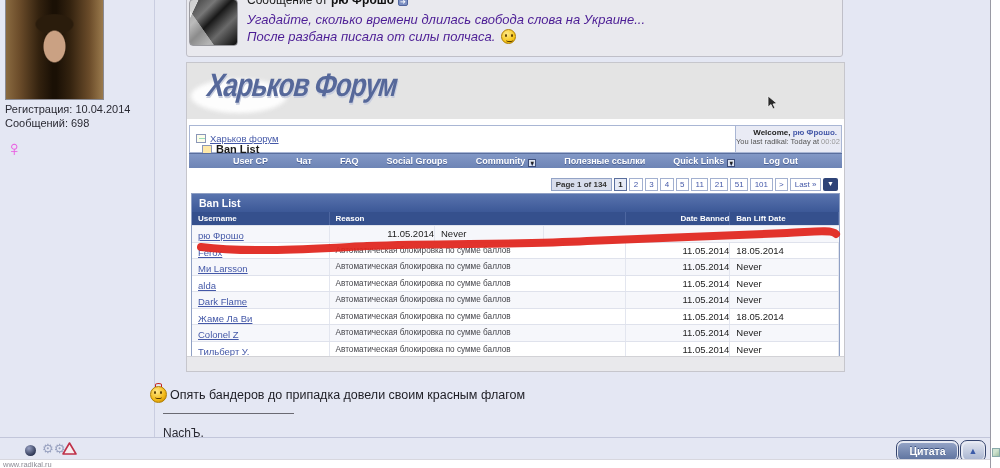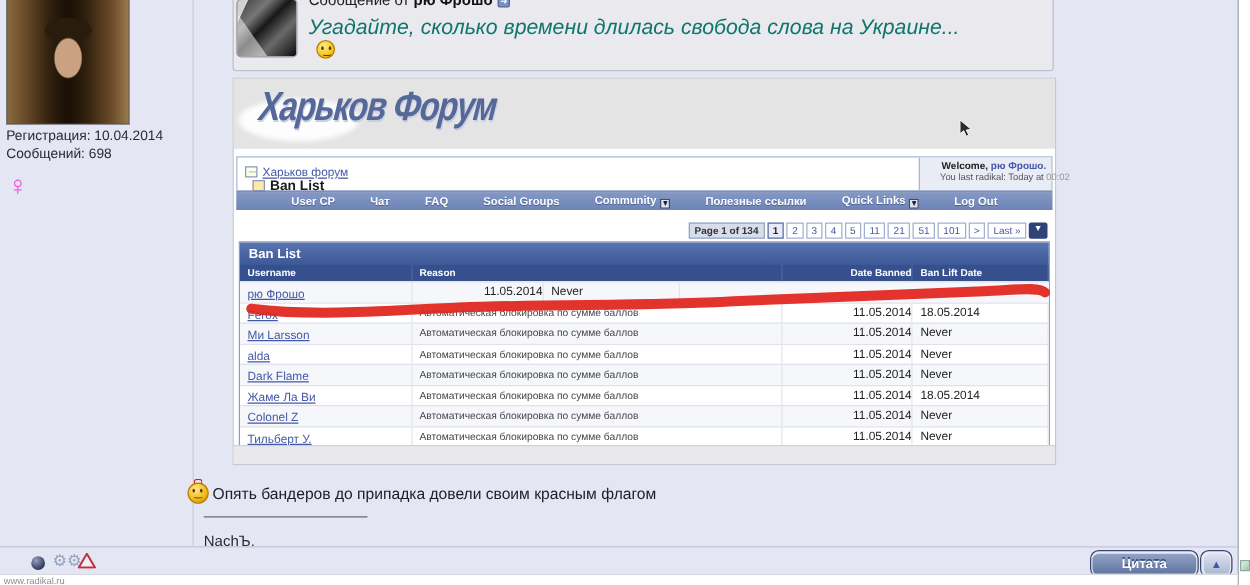--- a/index.html
+++ b/index.html
@@ -21,41 +21,41 @@
   
   #quote-box { left:186px; top:-16px; width:657px; height:73px; background:#e9e9ee; border:1px solid #bfbfc8; border-radius:3px; }
   #quote-thumb { left:2px; top:14px; width:49px; height:47px; border:1px solid #9a9aa0; border-radius:4px;
     background:
       linear-gradient(115deg, rgba(255,255,255,.75) 12%, rgba(255,255,255,0) 13%),
       linear-gradient(55deg, rgba(255,255,255,.5) 30%, rgba(255,255,255,0) 31%),
       linear-gradient(135deg,#3a3a3a 0%,#777 28%,#181818 46%,#6a6a6a 68%,#0c0c0c 100%); }
   #quote-header { left:60px; top:8px; font-size:12px; color:#222; white-space:nowrap; }
   #quote-header b { color:#111; }
   #view-post-icon { display:inline-block; width:10px; height:10px; background:#7d90c2; border:1px solid #51659c; border-radius:2px; color:#fff; font-size:7px; line-height:9px; text-align:center; vertical-align:middle; margin-left:4px; }
-  .quote-line { left:60px; font-size:17px; font-style:italic; color:#0f766e; white-space:nowrap; }
+  .quote-line { left:60px; font-size:13px; font-style:italic; color:#4c1d95; white-space:nowrap; }
   .smiley { display:inline-block; width:15px; height:15px; border-radius:50%; vertical-align:-3px; margin-left:6px;
     background:radial-gradient(circle at 38% 30%, #ffe98a, #f5c518 65%, #c78f00); border:1px solid #b07f00; position:relative; }
   .smiley:before { content:""; position:absolute; left:3px; top:4px; width:2px; height:3px; background:#5a3c00; border-radius:50%; box-shadow:6px 0 0 #5a3c00; }
   .smiley:after { content:""; position:absolute; left:4px; top:8px; width:7px; height:3px; border-bottom:1.5px solid #5a3c00; border-radius:50%; }
   .smiley.devil:before { box-shadow:6px 0 0 #5a3c00; }
   .smiley.devil { background:radial-gradient(circle at 38% 30%, #ffe98a, #f2b814 60%, #b87700); }
   .smiley.devil i { position:absolute; left:4px; top:-4px; width:7px; height:4px; border:1.5px solid #c2231a; border-bottom:none; border-radius:50% 50% 0 0; }
 
   
   #shot { left:186px; top:62px; width:659px; height:310px; background:#fff; border:1px solid #c6c6cc; font-family:"Liberation Sans",sans-serif; }
   #shot-header { left:0; top:0; width:100%; height:56px; background:#e4e4e4; }
   #logo-blob { left:4px; top:16px; width:96px; height:34px; background:#fdfdfd; border-radius:50%; filter:blur(2px); }
   #shot-logo { left:16px; top:11px; font-size:26px; font-weight:bold; color:#56689a; transform:skewX(-14deg) scaleY(1.25); transform-origin:left bottom; letter-spacing:-1px; text-shadow:1px 1px 0 #c9cede; }
   #crumb-bar { left:2px; top:62px; width:653px; height:28px; background:#fff; border:1px solid #a9b6d4; }
   .crumb-line { position:absolute; left:6px; white-space:nowrap; }
   .mini-icon { display:inline-block; width:10px; height:9px; background:#fdfdea; border:1px solid #8b97b8; vertical-align:-1px; margin-right:4px;
     background-image:linear-gradient(#9db 0 0); background-size:6px 1px; background-repeat:no-repeat; background-position:2px 3px; }
   #crumb-forum-link { color:#4458a8; font-size:9.5px; text-decoration:underline; }
   #crumb-current { color:#1a1a1a; font-size:11px; font-weight:bold; }
-  #welcome-box { right:0; top:0; width:106px; height:26px; background:#e9ebf5; border-left:1px solid #a9b6d4; text-align:right; padding:2px 4px 0 16px; }
+  #welcome-box { right:0; top:0; width:106px; height:26px; background:#e9ebf5; border-left:1px solid #a9b6d4; text-align:right; padding:2px 4px 0 0; }
   .welcome-l1 { font-size:8px; color:#222; font-weight:bold; white-space:nowrap; }
   .welcome-l1 a { color:#4458a8; }
   .welcome-l2 { font-size:7.5px; color:#555; white-space:nowrap; }
   .welcome-time { color:#999; }
   #nav-bar { left:2px; top:90px; width:653px; height:15px; background:linear-gradient(#8298c6,#6d84b5); border-top:1px solid #5a6f9e; display:flex; align-items:center; justify-content:space-around; padding:0 30px; }
   .nav-item { color:#fff; font-size:9px; font-weight:bold; white-space:nowrap; text-shadow:0 1px 0 #4c6195; }
   .dd-icon { display:inline-block; width:8px; height:8px; background:#dfe4ef; border:1px solid #3c4c78; font-size:6px; line-height:7px; color:#222; text-align:center; vertical-align:-1px; margin-left:3px; }
   #pagination { right:6px; top:114px; height:14px; display:flex; gap:2px; align-items:center; }
   #page-info { background:#d8ddec; border:1px solid #93a3c6; color:#333; font-size:8px; padding:1px 4px; font-weight:bold;margin-left:11px; }
   .page-num { background:#fff; border:1px solid #a2b0d0; color:#4458a8; font-size:8px; padding:1px 3.5px; text-decoration:none; }
@@ -83,21 +83,21 @@
   #sig-rule { left:163px; top:413px; width:131px; border-top:1px solid #6a6a72; }
   #sig-text { left:163px; top:426px; font-size:12px; color:#2a2a33; }
 
   
   #post-footer { left:0; top:437px; width:990px; height:22px; background:#e4e7f3; border-top:1px solid #c2c6da; }
   #status-sphere-icon { left:25px; top:7px; width:11px; height:11px; border-radius:50%; background:radial-gradient(circle at 35% 30%, #97a0c2, #2a3350 75%); }
   #gears-icon { left:42px; top:3px; color:#99a2c0; font-size:13px; }
   #btn-quote { right:31px; top:2px; }
   #btn-up { right:4px; top:2px; }
   .vb-btn { position:absolute; border:1px solid #36466f; border-radius:7px; padding:1.5px; background:#e7eaf3; }
-  .vb-btn .inner { border-radius:5px; background:linear-gradient(#92a2c5,#5e739f); color:#fff; font-size:10.5px; font-weight:bold; padding:2px 23px; text-shadow:0 -1px 0 #3c517f; line-height:13px; }
+  .vb-btn .inner { border-radius:5px; background:linear-gradient(#92a2c5,#5e739f); color:#fff; font-size:10.5px; font-weight:bold; padding:2px 11px; text-shadow:0 -1px 0 #3c517f; line-height:13px; }
   .vb-btn .inner.light { background:linear-gradient(#dde2ee,#a9b5d0); color:#3b5ba8; text-shadow:none; padding:2px 6px; font-size:9px; }
 
   
   #right-margin { left:990px; top:0; width:10px; height:468px; background:#fff; border-left:1px solid #9a9aa4; }
   #corner-icon { left:992px; top:448px; width:8px; height:9px; background:linear-gradient(135deg,#cfe3cf 40%,#9fbf9f); border:1px solid #8aa; }
   #bottom-strip { left:0; top:459px; width:990px; height:9px; background:#ffffff; border-top:1px solid #d7d7de; }
   #watermark { left:3px; top:0px; font-size:7.5px; color:#8d8d96; }
 </style>
 </head>
 <body>
@@ -109,21 +109,21 @@
   <div class="abs" id="gender-icon">♀</div>
 </div>
 
 <div class="abs" id="quote-box">
   <div class="abs" id="quote-thumb"></div>
   <div class="abs" id="quote-header">
     <span>Сообщение от </span><b>рю Фрошо</b><span id="view-post-icon">➜</span>
   </div>
   <div class="abs quote-line" style="top:27px">Угадайте, сколько времени длилась свобода слова на Украине...</div>
   <div class="abs quote-line" style="top:44px">
-    <span class="smiley"></span>
+    <span>После разбана писала от силы полчаса.</span><span class="smiley"></span>
   </div>
 </div>
 
 <div class="abs" id="shot">
   <div class="abs" id="shot-header">
     <div class="abs" id="logo-blob"></div>
     <div class="abs" id="shot-logo">Харьков Форум</div>
   </div>
 
   <div class="abs" id="crumb-bar">

